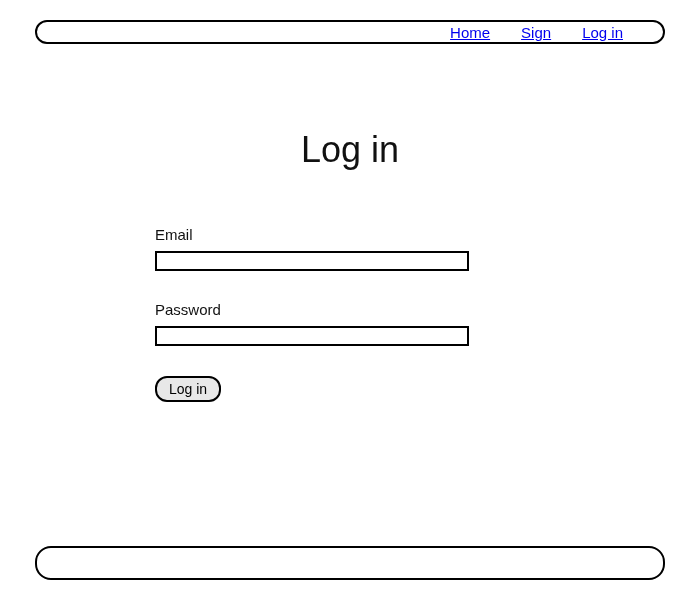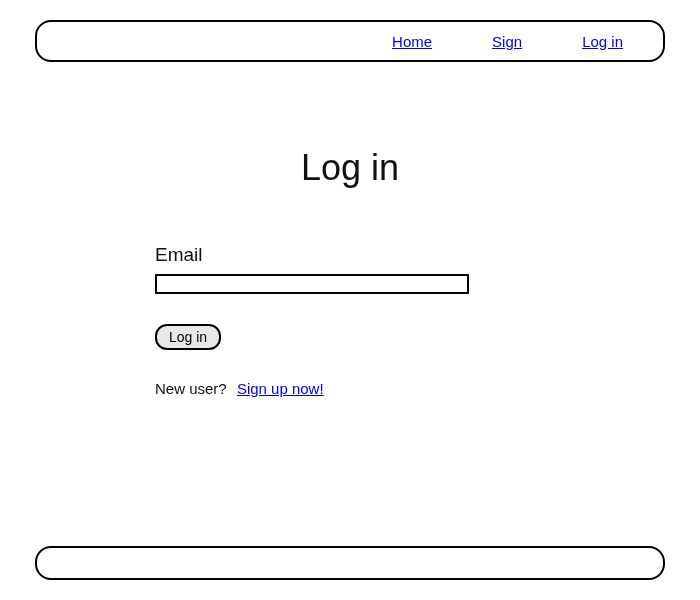--- a/index.html
+++ b/index.html
@@ -10,26 +10,26 @@
     body {
       font-family: Arial, Helvetica, sans-serif;
       width: 700px;
       height: 600px;
       background: #fff;
       padding: 20px 35px;
     }
     .header-bar {
       border: 2px solid #000;
       border-radius: 16px;
-      height: 42px;
+      height: 24px;
       display: flex;
       justify-content: flex-end;
       align-items: center;
       padding-right: 40px;
-      gap: 60px;
+      gap: 31px;
     }
     .header-bar a {
       color: #0000EE;
       text-decoration: underline;
       font-size: 15px;
     }
     .main {
       margin-top: 85px;
       display: flex;
       flex-direction: column;
@@ -39,21 +39,21 @@
       font-size: 36px;
       font-weight: normal;
       color: #111;
       margin-bottom: 55px;
     }
     .form {
       width: 320px;
       margin-left: -70px;
     }
     .field-label {
-      font-size: 19px;
+      font-size: 15px;
       color: #111;
       display: block;
       margin-bottom: 8px;
     }
     .text-input {
       width: 314px;
       height: 20px;
       border: 2px solid #000;
       font-size: 14px;
       padding: 0 4px;
@@ -105,25 +105,25 @@
 
 <div class="main">
   <h1 class="page-title">Log in</h1>
 
   <div class="form">
     <div class="field-group">
       <label class="field-label">Email</label>
       <input type="text" class="text-input" style="">
     </div>
 
+    <div class="field-group">
+      <label class="field-label">Password</label>
+      <input type="password" class="text-input" style="">
+    </div>
 
     <div class="submit-row">
       <button class="submit-btn">Log in</button>
     </div>
 
-    <div class="signup-row">
-      <span>New user?</span>
-      <a href="#">Sign up now!</a>
-    </div>
   </div>
 </div>
 
 <div class="footer-bar"></div>
 
 </body></html>

